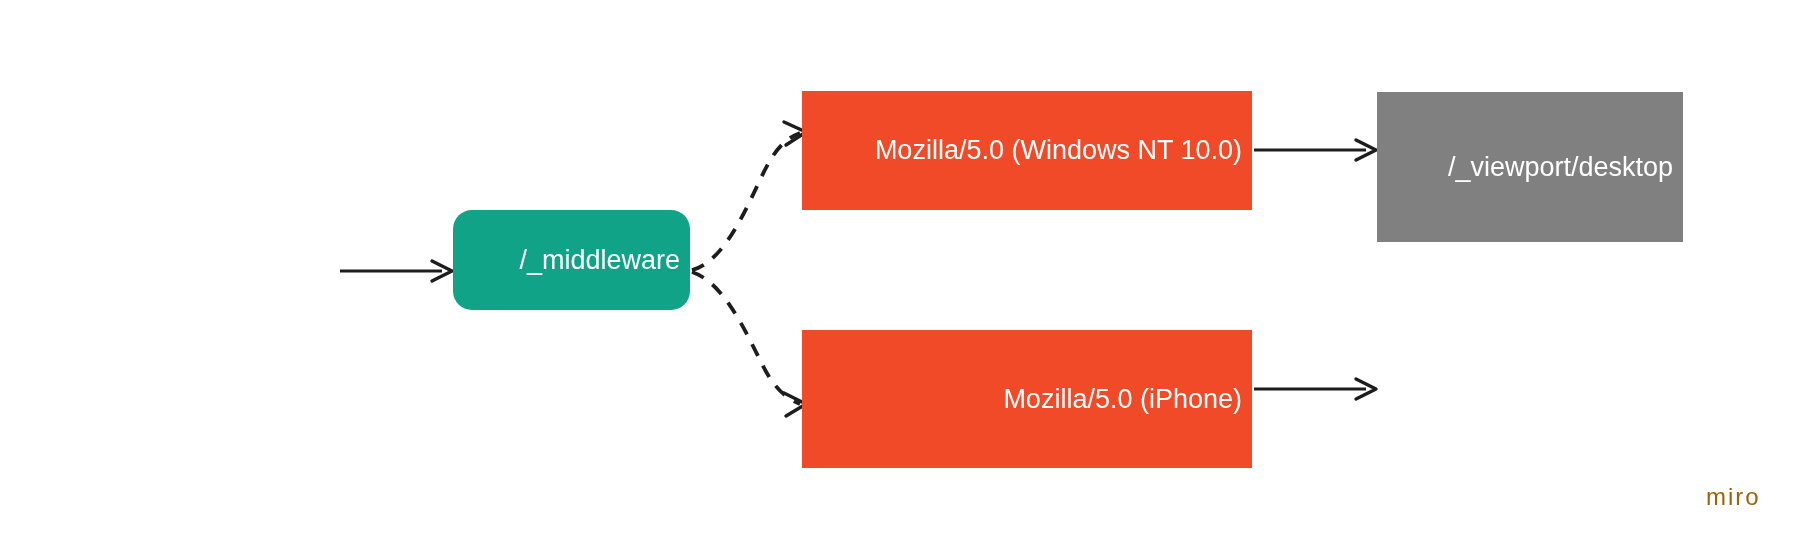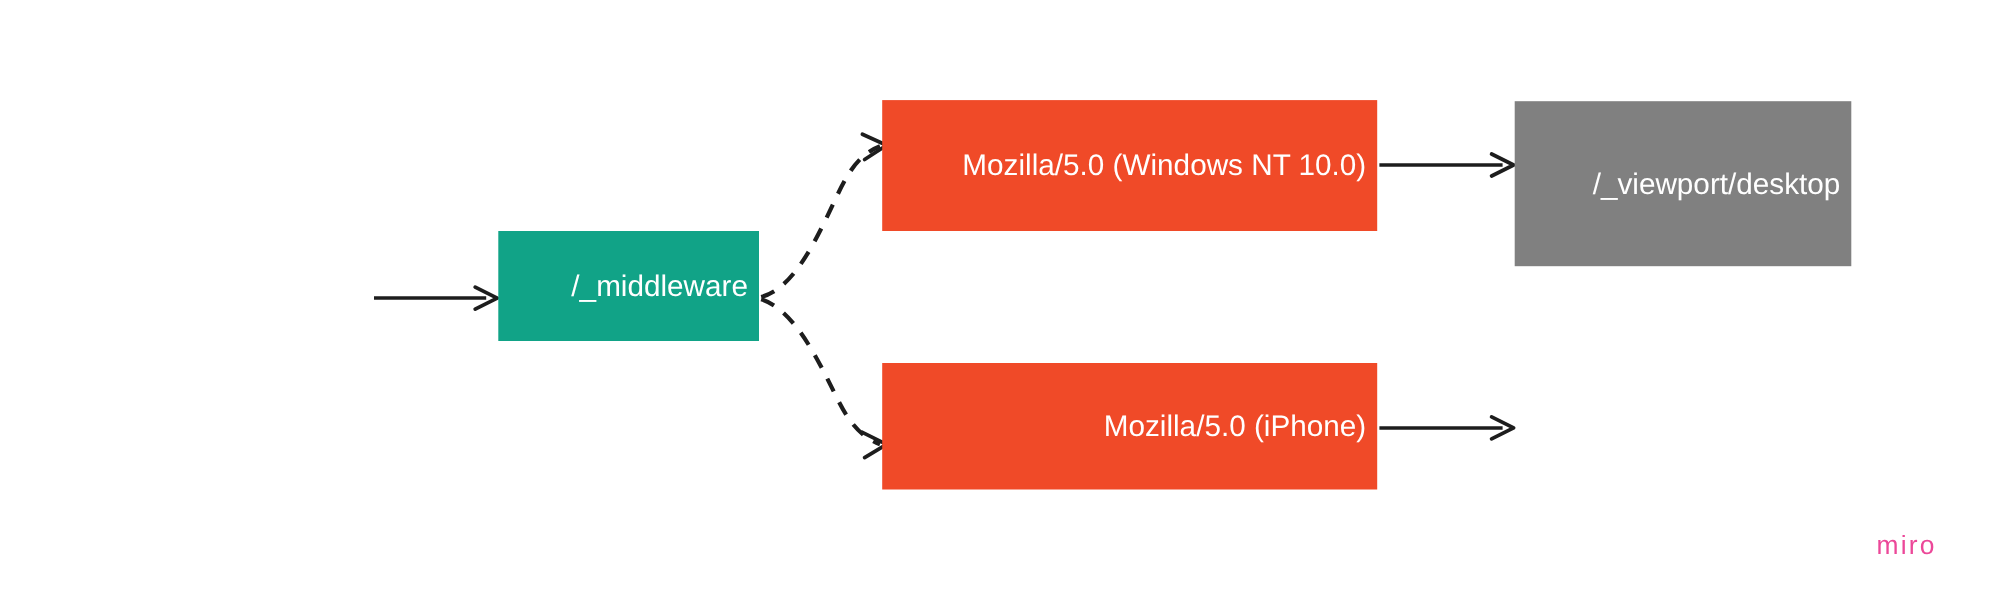--- a/index.html
+++ b/index.html
@@ -45,35 +45,36 @@
     font-size: 27px;
   }
   
   #node-middleware {
     left: 453px;
     top: 210px;
     width: 237px;
     height: 100px;
     background: #11a387;
     font-size: 27px;
+    border-radius: 19px;
   }
   
   #node-ua-desktop {
     left: 802px;
     top: 91px;
     width: 450px;
     height: 119px;
     background: #f04a28;
     font-size: 27px;
   }
   #node-ua-mobile {
     left: 802px;
     top: 330px;
     width: 450px;
-    height: 115px;
+    height: 138px;
     background: #f04a28;
     font-size: 27px;
   }
   
   #node-viewport-desktop {
     left: 1377px;
     top: 92px;
     width: 306px;
     height: 150px;
     background: #808080;
@@ -115,21 +116,21 @@
     stroke-linecap: round;
     stroke-linejoin: round;
   }
   
   #watermark {
     position: absolute;
     left: 1706px;
     top: 483px;
     font-size: 24px;
     letter-spacing: 2px;
-    color: #ec4899;
+    color: #a16207;
     font-family: "Liberation Sans", sans-serif;
     user-select: none;
   }
 </style>
 </head>
 <body>
 
 <div id="canvas">
 
   <svg id="edges" viewBox="0 0 1818 549" width="1818" height="549" xmlns="http://www.w3.org/2000/svg">

